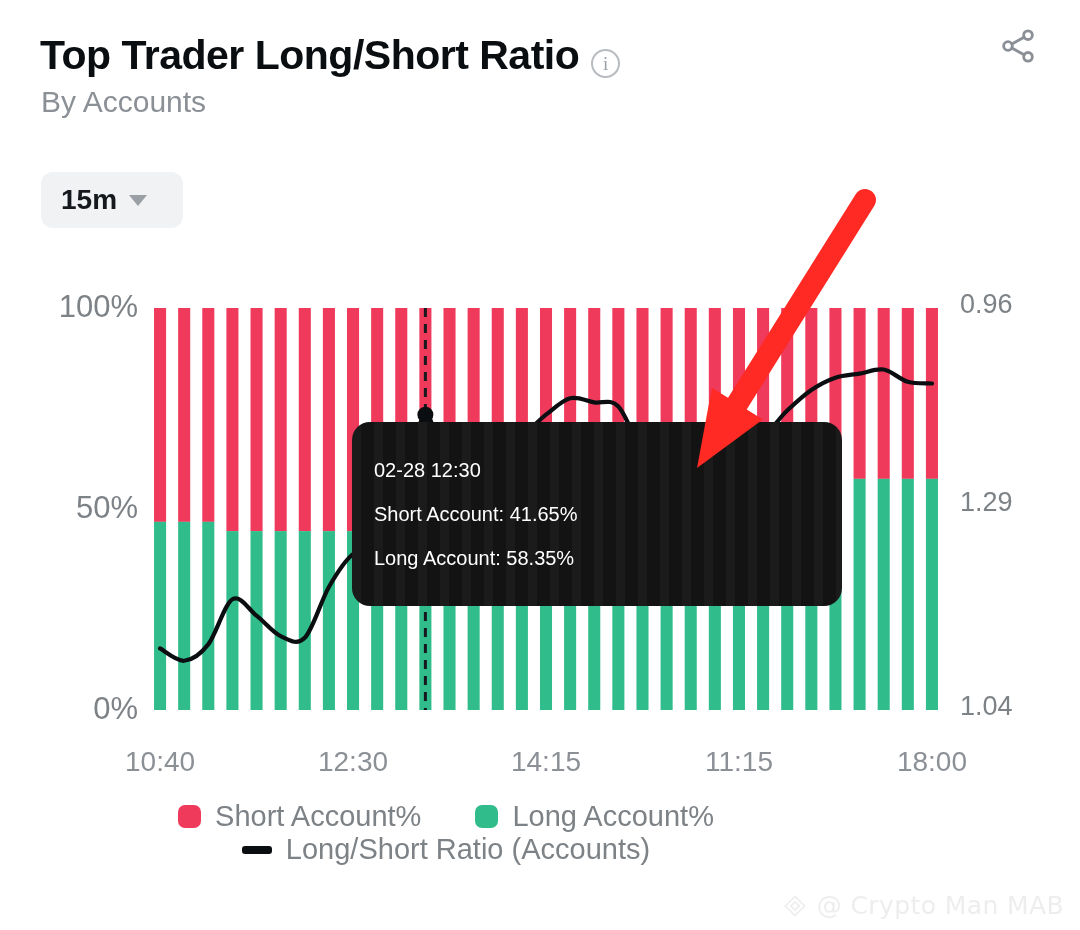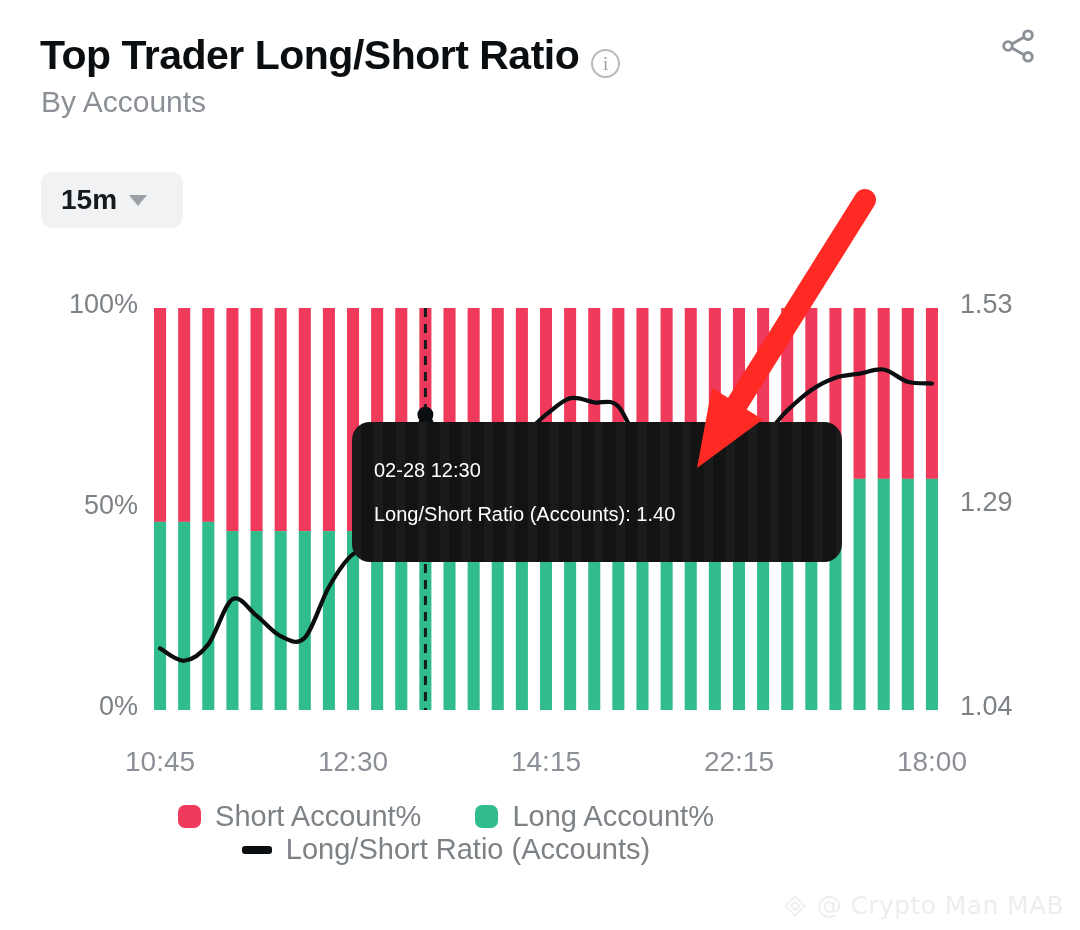--- a/index.html
+++ b/index.html
@@ -95,21 +95,21 @@
     position: absolute;
     left: 148px; top: 22px;
     width: 796px; height: 402px;
   }
   svg.plot-svg { display: block; }
 
   .ylabel-left {
     position: absolute;
     right: 942px;
     text-align: right;
-    font-size: 27px;
+    font-size: 31px;
     color: #7d8287;
     white-space: nowrap;
   }
   .ylabel-right {
     position: absolute;
     left: 960px;
     font-size: 27px;
     color: #7d8287;
     white-space: nowrap;
   }
@@ -301,33 +301,34 @@
           <line x1="277.39" y1="0" x2="277.39" y2="402" stroke="#16181c" stroke-width="3" stroke-dasharray="9 7"></line>
           <circle cx="277.39" cy="106.65" r="8" fill="#0b0e11"></circle>
         </svg>
     </div>
   </div>
 
   <div id="axis-labels">
       <div class="ylabel-left" style="top: 289px;">100%</div>
       <div class="ylabel-left" style="top: 490px;">50%</div>
       <div class="ylabel-left" style="top: 691px;">0%</div>
-      <div class="ylabel-right" style="top: 289px;">1.53</div>
+      <div class="ylabel-right" style="top: 289px;">0.96</div>
       <div class="ylabel-right" style="top: 487px;">1.29</div>
       <div class="ylabel-right" style="top: 691px;">1.04</div>
-      <div class="xlabel" style="left: 160.061px;">10:45</div>
+      <div class="xlabel" style="left: 160.061px;">10:40</div>
       <div class="xlabel" style="left: 353.03px;">12:30</div>
       <div class="xlabel" style="left: 546px;">14:15</div>
-      <div class="xlabel" style="left: 738.97px;">22:15</div>
+      <div class="xlabel" style="left: 738.97px;">11:15</div>
       <div class="xlabel" style="left: 931.939px;">18:00</div>
     </div>
 
   <div id="tooltip">
     <div class="tt-line">02-28 12:30</div>
-    <div class="tt-line">Long/Short Ratio (Accounts): 1.40</div>
+    <div class="tt-line">Short Account: 41.65%</div>
+    <div class="tt-line">Long Account: 58.35%</div>
   </div>
 
   <svg id="arrow-annotation" width="1080" height="930" viewBox="0 0 1080 930">
     <g id="arrow-group">
         <line x1="865" y1="200" x2="737.4" y2="403.6" stroke="#FF2A24" stroke-width="22" stroke-linecap="round"></line>
         <polygon points="697,468 711.9,387.7 762.8,419.5" fill="#FF2A24"></polygon>
       </g>
   </svg>
 
   <div id="legend">

